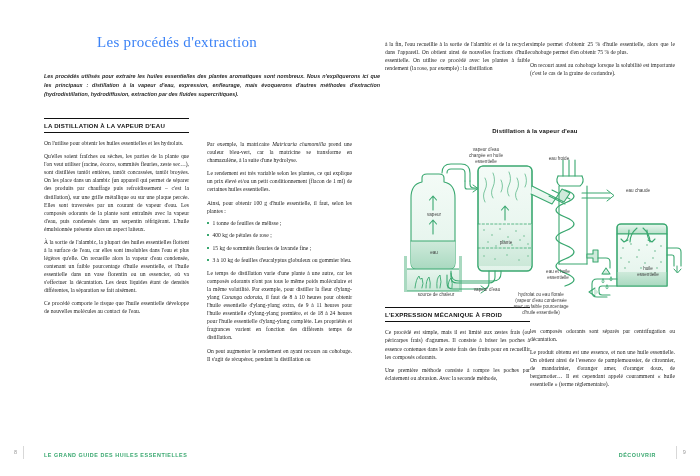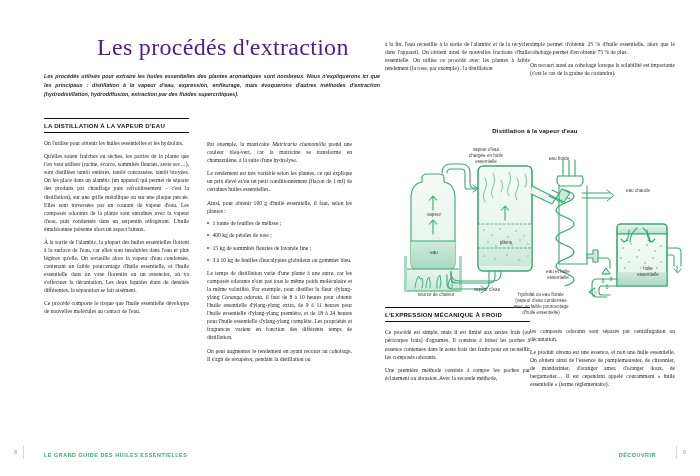--- a/index.html
+++ b/index.html
@@ -26,22 +26,22 @@
   .gutter-rule{
     position:absolute;width:1px;background:#d8d8d8;
   }
   .gutter-rule.l{left:23px;top:446px;height:13px;}
   .gutter-rule.r{right:23px;top:446px;height:13px;}
 
   
   .title{
     position:absolute;left:97px;top:34px;
     font-family:"Liberation Serif", serif;
-    font-size:24px;font-weight:400;letter-spacing:.3px;
-    color:#4c1d95;white-space:nowrap;
+    font-size:15px;font-weight:400;letter-spacing:.3px;
+    color:#3b82f6;white-space:nowrap;
   }
 
   
   .standfirst{
     position:absolute;left:44px;top:72px;width:336px;
     font-family:"Liberation Sans", sans-serif;
     font-style:italic;font-size:5.4px;line-height:9px;
     color:#2a2a2a;text-align:justify;
     font-weight:600;
   }

